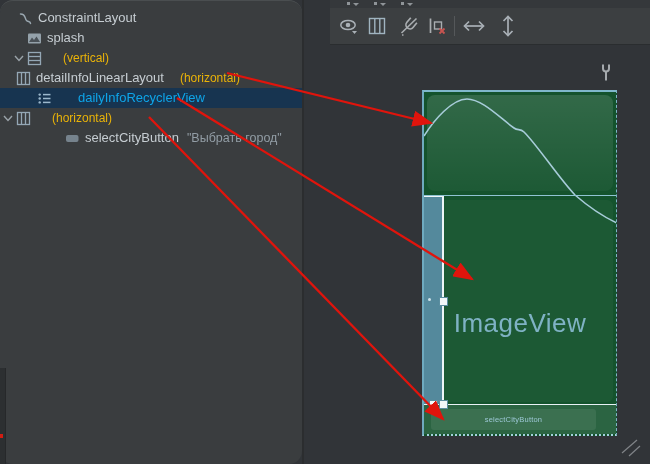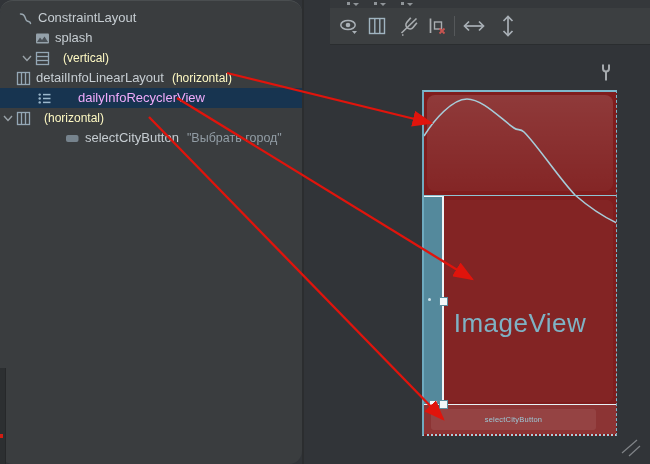--- a/index.html
+++ b/index.html
@@ -4,41 +4,41 @@
 <style>
   html,body{margin:0;padding:0;background:#222;}
   #app{position:relative;width:650px;height:464px;overflow:hidden;
        font-family:"Liberation Sans",sans-serif;background:#313438;}
   
   #tree-panel{position:absolute;left:0;top:0;width:302px;height:464px;
               background:#3a3d3f;border-top:1px solid #4a4e50;box-sizing:border-box;border-radius:13px;}
   #tree{position:absolute;left:0;top:7px;width:100%;}
   .row{height:20px;line-height:20px;display:flex;align-items:center;white-space:nowrap;
        font-size:13px;color:#c6cdd2;}
-  .row.selected{background:#173450;color:#f0abfc;gap:21px;}
+  .row.selected{background:#173450;color:#0ea5e9;gap:21px;}
   .slot{width:16px;height:16px;flex:0 0 16px;display:flex;align-items:center;justify-content:center;}
   .ticon{width:15px;height:15px;flex:0 0 15px;margin-right:5px;display:flex;align-items:center;justify-content:center;}
-  .meta{color:#fef9c3;font-size:12px;margin-left:8px;}
+  .meta{color:#eab308;font-size:12px;margin-left:16px;}
   .sval{color:#929da5;font-size:12.5px;margin-left:8px;}
-  .p0{padding-left:2px}.p1{padding-left:19px}.p2{}.p3{padding-left:49px}
+  .p0{padding-left:2px}.p1{padding-left:11px}.p2{}.p3{padding-left:49px}
   #corner-strip{position:absolute;left:0;top:367px;width:5px;height:97px;background:#2c2f31;border-right:1px solid #26282a;}
   #red-speck{position:absolute;left:0;top:433px;width:3px;height:4px;background:#d21d12;}
   #panel-divider{position:absolute;left:302px;top:0;width:2px;height:464px;background:#2b2d2f;}
   
   #design-surface{position:absolute;left:304px;top:0;width:346px;height:464px;background:#313438;}
   #mini-strip{position:absolute;left:26px;top:0;width:320px;height:8px;background:#35383b;}
   .mini-dot{position:absolute;top:2px;width:3px;height:3px;background:#8f9498;}
   .mini-caret{position:absolute;top:3px;width:0;height:0;border-left:3px solid transparent;border-right:3px solid transparent;border-top:3px solid #8f9498;}
   #design-toolbar{position:absolute;left:26px;top:8px;width:320px;height:37px;background:#3c3f41;
                   border-bottom:1px solid #2a2d2f;box-sizing:border-box;display:flex;align-items:center;}
   .tbtn{width:26px;height:26px;margin-left:2px;display:flex;align-items:center;justify-content:center;border-radius:3px;}
   .tsep{width:1px;height:20px;background:#55585a;margin:0 4px;}
   
   #preview{position:absolute;left:118px;top:90px;width:195px;height:346px;box-sizing:border-box;
-           background:#7f1d1d;
+           background:#14532d;
            border-top:2px solid #7fb8cb;border-left:2px solid #6faabf;
            border-right:1px dashed #7fb6c8;border-bottom:2px dotted #a5cfdd;}
   #top-glow{position:absolute;left:3px;top:3px;width:186px;height:96px;border-radius:8px;
             background:linear-gradient(180deg,rgba(255,255,255,.13),rgba(255,255,255,.04));}
   #mid-glow{position:absolute;left:3px;top:108px;width:186px;height:202px;border-radius:6px;
             background:rgba(255,255,255,.035);}
   #splash-curve{position:absolute;left:0;top:0;}
   #section-divider{position:absolute;left:0;top:103px;width:192px;height:1px;background:#8fc3d2;}
   #recycler-strip{position:absolute;left:0;top:104px;width:18px;height:208px;background:#54899c;
                   border-right:2px solid #eef5f8;border-top:1px solid #eef5f8;box-sizing:content-box;}

